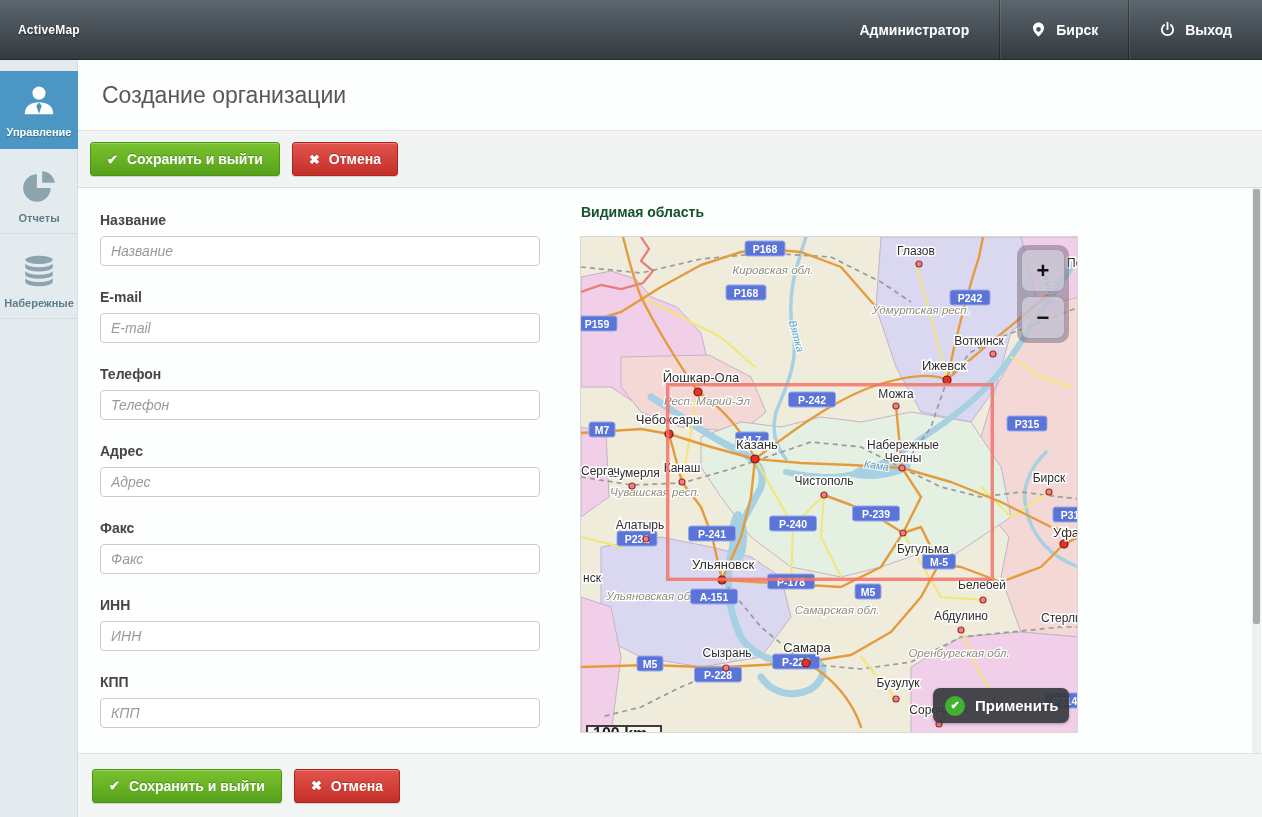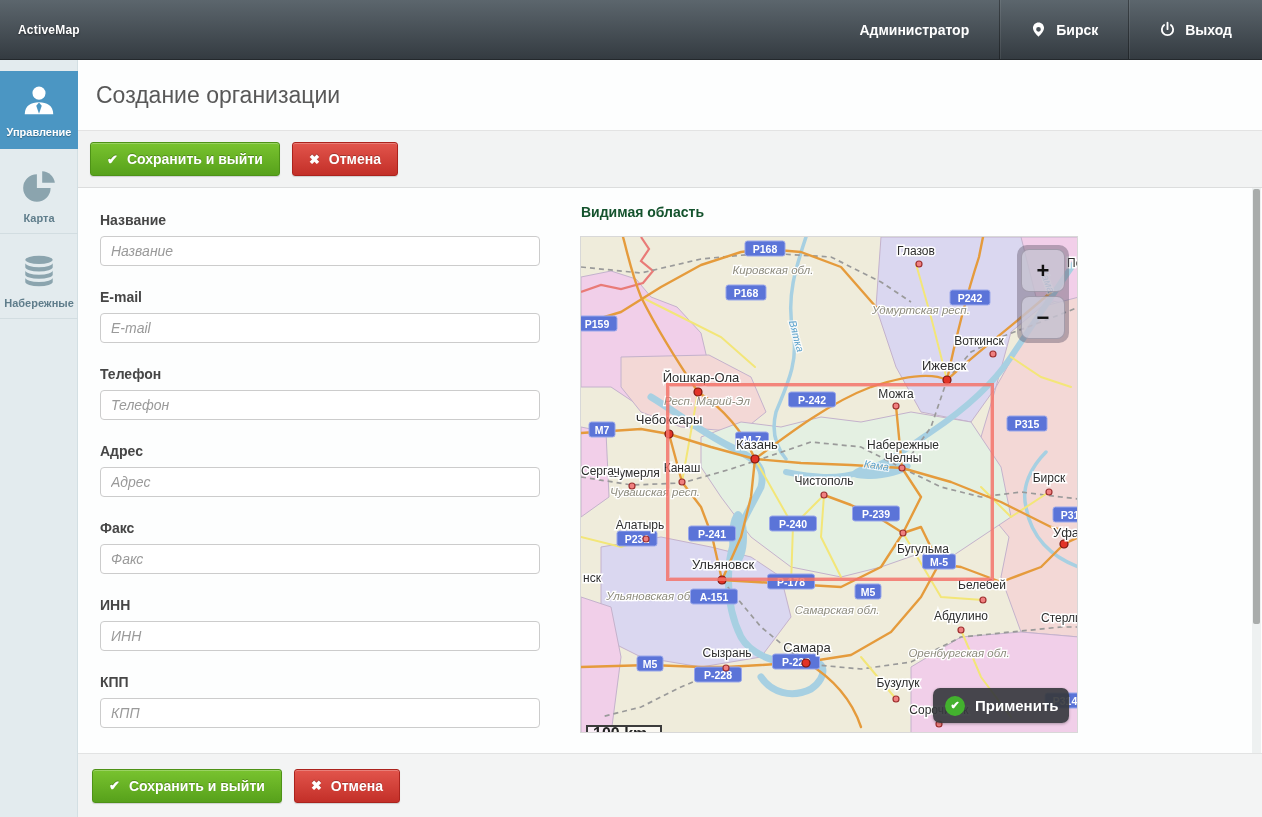--- a/index.html
+++ b/index.html
@@ -26,21 +26,21 @@
     padding:8px 2px 9px;margin-top:11px;}
   .side-item .lbl{font-size:11px;font-weight:bold;color:#5f7d8b;text-align:center;}
   .side-item.active{background:#4b96c3;border-bottom:none;height:78px;}
   .side-item.active .lbl{color:#fff;text-shadow:0 1px 1px rgba(0,0,0,.3);}
   .side-icon{width:38px;height:38px;}
 
   
   .main{position:absolute;left:78px;top:60px;width:1184px;height:757px;background:#fdfefe;}
   .page-head{position:absolute;left:0;top:0;width:100%;height:71px;background:#fdfefe;
     border-bottom:1px solid #e3e3e3;display:flex;align-items:center;}
-  .page-head h1{margin:0;padding-left:18px;font-size:23px;font-weight:normal;color:#585858;}
+  .page-head h1{margin:0;padding-left:24px;font-size:23px;font-weight:normal;color:#585858;}
 
   .toolbar{position:absolute;left:0;top:71px;width:100%;height:57px;background:#f2f3f3;
     border-bottom:1px solid #dcdddd;display:flex;align-items:center;gap:12px;padding-left:12px;}
 
   .btn{display:inline-flex;align-items:center;gap:9px;height:34px;padding:0 16px;
     border-radius:3px;color:#fff;font-size:14px;font-weight:bold;cursor:pointer;
     text-shadow:0 -1px 0 rgba(0,0,0,.25);box-shadow:inset 0 1px 0 rgba(255,255,255,.25),0 1px 1px rgba(0,0,0,.15);}
   .btn .bicon{font-size:13px;}
   .btn-green{background:linear-gradient(#79c32f,#57a11b);border:1px solid #4e9217;}
   .btn-red{background:linear-gradient(#e2554c,#c32f28);border:1px solid #ab231d;}
@@ -123,21 +123,21 @@
         <path d="M4.5 30.5 c0-8.2 6.2-11.3 13.5-11.3 s13.5 3.1 13.5 11.3 z" fill="#fff"></path>
         <path d="M18 19.4 l2.6 3.1 -2.6 7.6 -2.6-7.6 z" fill="#4b96c3"></path>
       </svg>
       <span class="lbl">Управление</span>
     </div>
     <div class="side-item">
       <svg class="side-icon" viewBox="0 0 36 36">
         <path d="M16 6 A 13 13 0 1 0 29 19 L16 19 Z" fill="#8ba4ae"></path>
         <path d="M21 3 A 12.5 12.5 0 0 1 33 14 L21 14 Z" fill="#8ba4ae"></path>
       </svg>
-      <span class="lbl">Карта</span>
+      <span class="lbl">Отчеты</span>
     </div>
     <div class="side-item">
       <svg class="side-icon" viewBox="0 0 36 36">
         <g fill="#8ba4ae">
           <ellipse cx="18" cy="6.5" rx="13" ry="4"></ellipse>
           <path d="M5 9.5 a13 4 0 0 0 26 0 v4 a13 4 0 0 1 -26 0 z"></path>
           <path d="M5 16.5 a13 4 0 0 0 26 0 v4 a13 4 0 0 1 -26 0 z"></path>
           <path d="M5 23.5 a13 4 0 0 0 26 0 v4 a13 4 0 0 1 -26 0 z"></path>
         </g>
       </svg>

